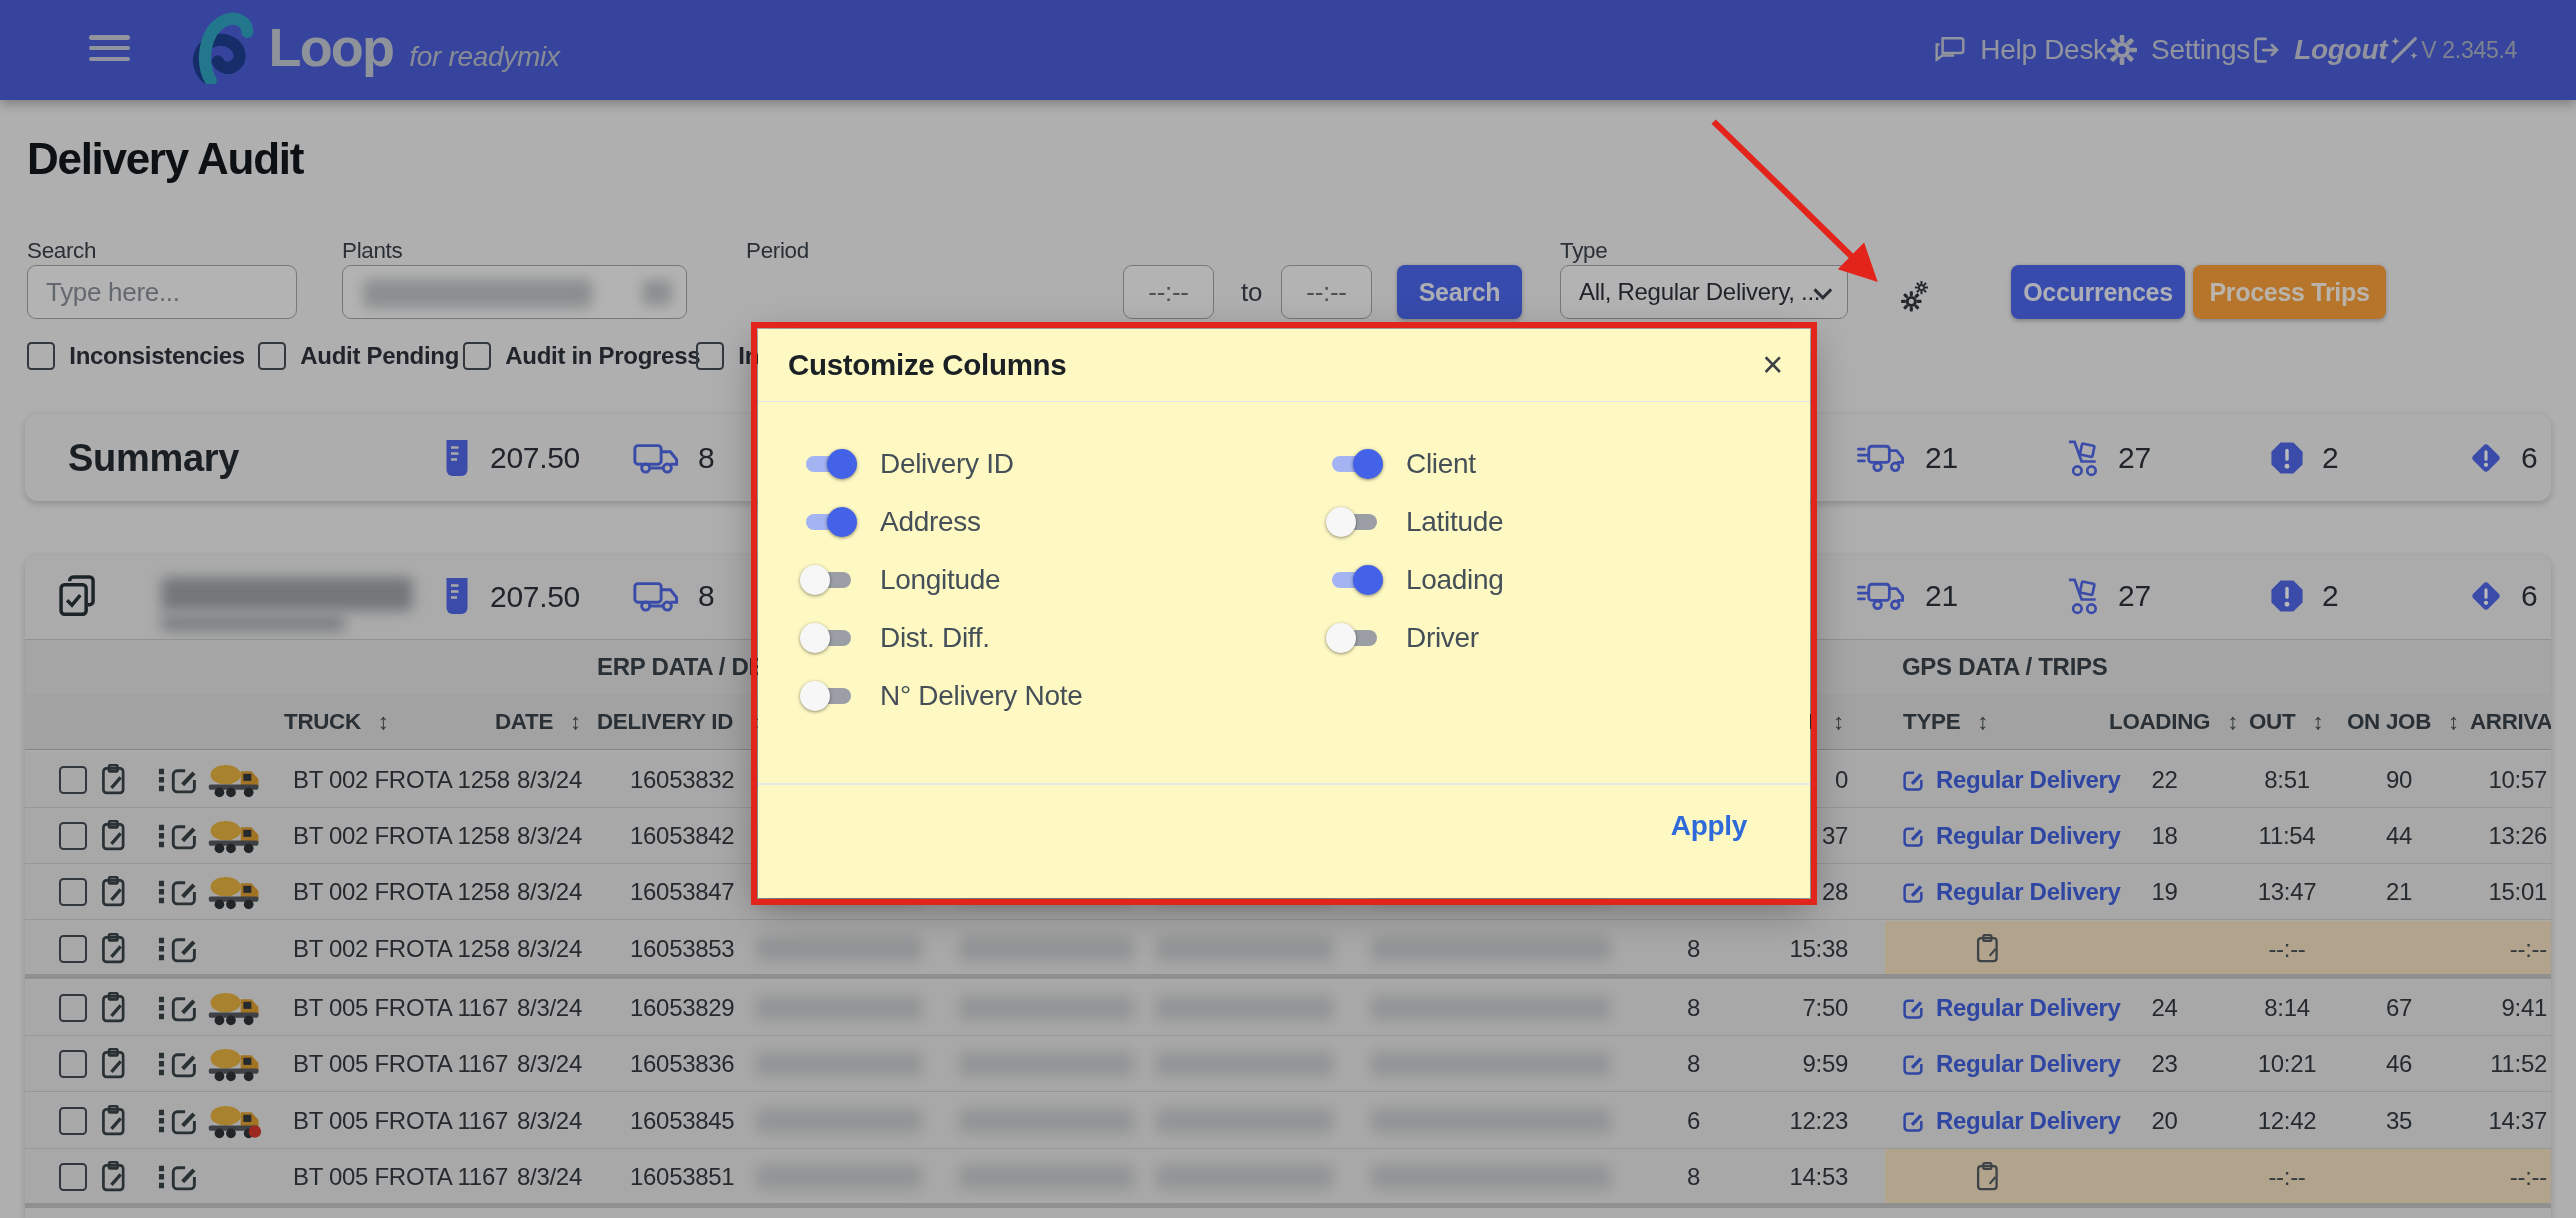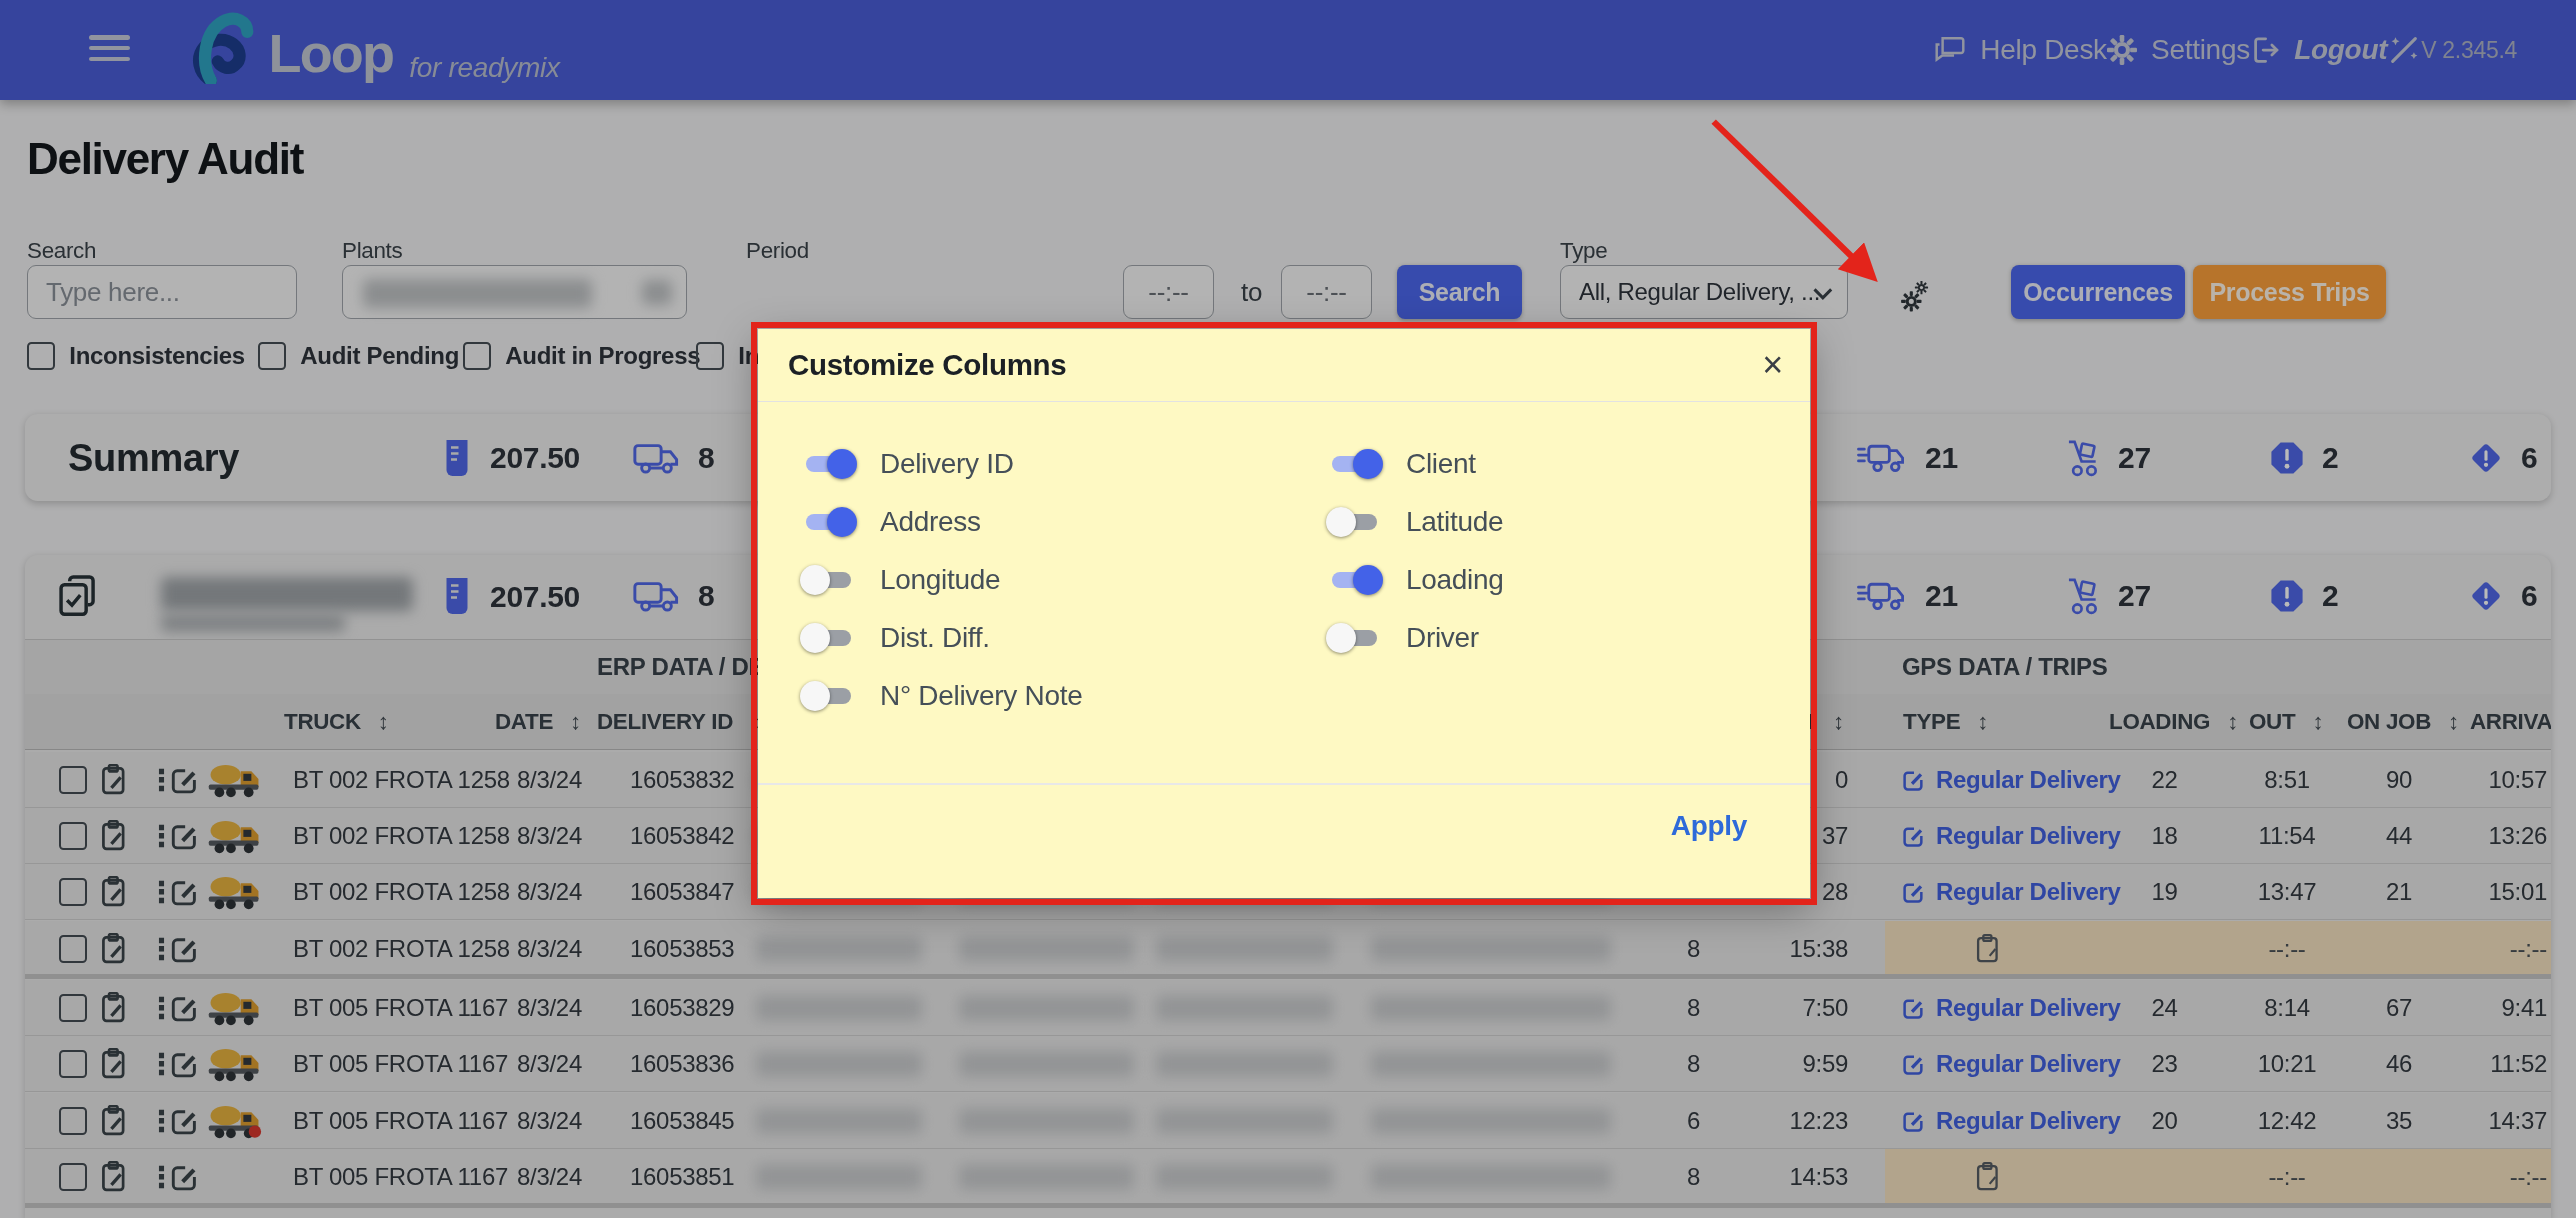--- a/index.html
+++ b/index.html
@@ -4,21 +4,21 @@
 <style>
   html,body{margin:0;padding:0;background:#777;}
   #app{position:relative;width:2576px;height:1218px;overflow:hidden;
        background:#F0F0F1;font-family:"Liberation Sans","DejaVu Sans",sans-serif;
        letter-spacing:-0.3px;color:#343A41;}
   
   .nav{position:absolute;left:0;top:0;right:0;height:100px;background:#4A5ED8;
        box-shadow:0 4.5px 10.7px rgba(0,0,0,.28);z-index:2;}
   .burger{position:absolute;left:89px;top:35px;width:41px;height:30px;cursor:pointer;}
   .burger i{display:block;height:4.5px;border-radius:2.7px;background:#C7CBDA;margin-bottom:6.3px;}
-  .brand{position:absolute;left:190px;top:10.7px;display:flex;align-items:flex-end;}
+  .brand{position:absolute;left:190px;top:10.7px;display:flex;align-items:center;}
   .brand .word{font-size:54px;font-weight:700;color:#C3C8D4;letter-spacing:-1.8px;margin-left:12.5px;}
   .brand .tag{font-size:28px;font-style:italic;color:#B9BFCE;margin-left:16px;margin-top:19.7px;}
   .navright{position:absolute;right:59px;top:0;height:100px;display:flex;align-items:center;}
   .navitem{display:flex;align-items:center;gap:14.3px;font-size:28px;color:#C7CBDA;cursor:pointer;}
   .navitem.logout{font-style:italic;font-weight:700;}
   .navver{font-size:23px;color:#AEB4C6;}
   
   .ptitle{position:absolute;left:27px;top:134px;font-size:44px;font-weight:700;color:#14181C;letter-spacing:-1.3px;}
   .flabel{position:absolute;top:238px;font-size:22.4px;color:#3A4249;}
   .field{position:absolute;top:265px;height:54px;box-sizing:border-box;border:1.8px solid #9FA4AA;
@@ -33,21 +33,21 @@
   .chk .box{width:24px;height:24px;border:2.2px solid #454D54;border-radius:4.5px;background:transparent;}
   .chk .lbl{font-size:24px;font-weight:600;color:#2E343B;}
   .blurbox{background:#BFC2C4;border-radius:5.4px;filter:blur(6.3px);}
   
   .card{position:absolute;left:25px;right:25px;background:#EDEDED;border-radius:12.5px;
         box-shadow:0 2.7px 7.2px rgba(0,0,0,.18);}
   #summaryCard{top:414px;height:87px;}
   #plantCard{top:555px;bottom:0;background:#EBEBEB;border-radius:12.5px 12.5px 0 0;overflow:hidden;}
   .sumtitle{position:absolute;left:43px;top:50%;transform:translateY(-50%);font-size:38px;font-weight:700;color:#242B31;}
   .stat{position:absolute;top:50%;transform:translateY(-50%);display:flex;align-items:center;gap:18px;}
-  .stat .num{font-size:30px;font-weight:700;color:#2E343B;}
+  .stat .num{font-size:30px;font-weight:400;color:#2E343B;}
   
   .prow{position:absolute;left:0;right:0;top:0;height:82px;}
   
   .secrow{position:absolute;left:0;right:0;top:84px;height:54px;background:#E2E2E2;
           border-top:0.9px solid #C9C9C9;border-bottom:0.9px solid #C9C9C9;}
   .sec{position:absolute;top:50%;transform:translateY(-50%);font-size:24px;font-weight:700;color:#39424A;white-space:nowrap;}
   .hdrow{position:absolute;left:0;right:0;top:139px;height:56px;background:#DFDFDF;border-bottom:1.8px solid #B9B9B9;box-sizing:border-box;}
   .th{position:absolute;top:50%;transform:translateY(-50%);display:flex;align-items:center;gap:17px;
       font-size:22.4px;font-weight:700;color:#39424A;white-space:nowrap;}
   .sort{font-size:22.4px;font-weight:400;color:#434B52;}

